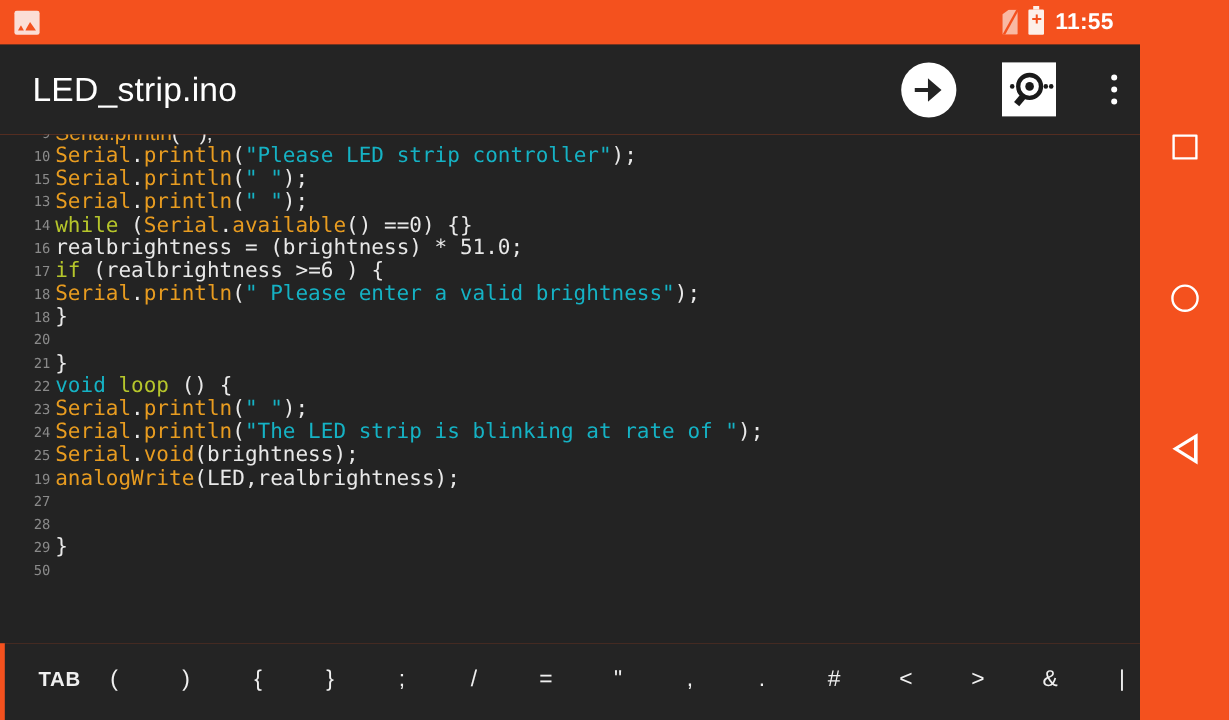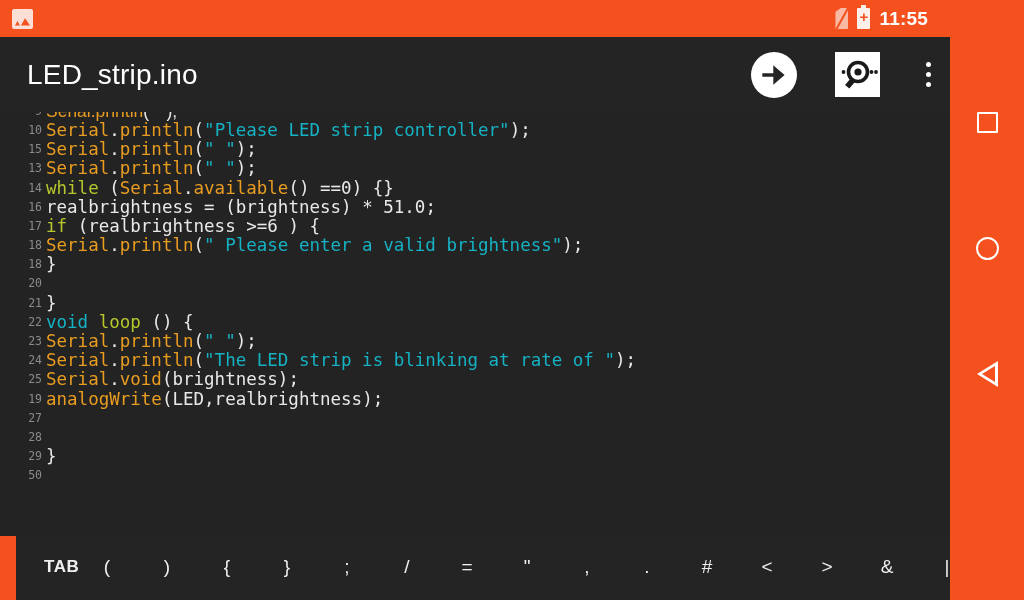--- a/index.html
+++ b/index.html
@@ -149,21 +149,21 @@
     text-decoration-color: #f4483c;
     text-decoration-thickness: 2.5px;
     text-underline-offset: 2px;
   }
   
   #clipline { height: 9px; overflow: hidden; position: relative; }
   #clipline .line { position: relative; top: -10px; }
 
   
   #symbolbar {
-    position: absolute; left: 16px; top: 536px;
+    position: absolute; left: 4px; top: 536px;
     width: 950px; height: 64px;
     background: #242424;
     display: flex; align-items: center;
   }
   #symbolbar .sym {
     color: #f0f0f0; font-size: 19px;
     font-family: "Liberation Sans", sans-serif;
     text-align: center; cursor: pointer;
     line-height: 24px; user-select: none;
   }

